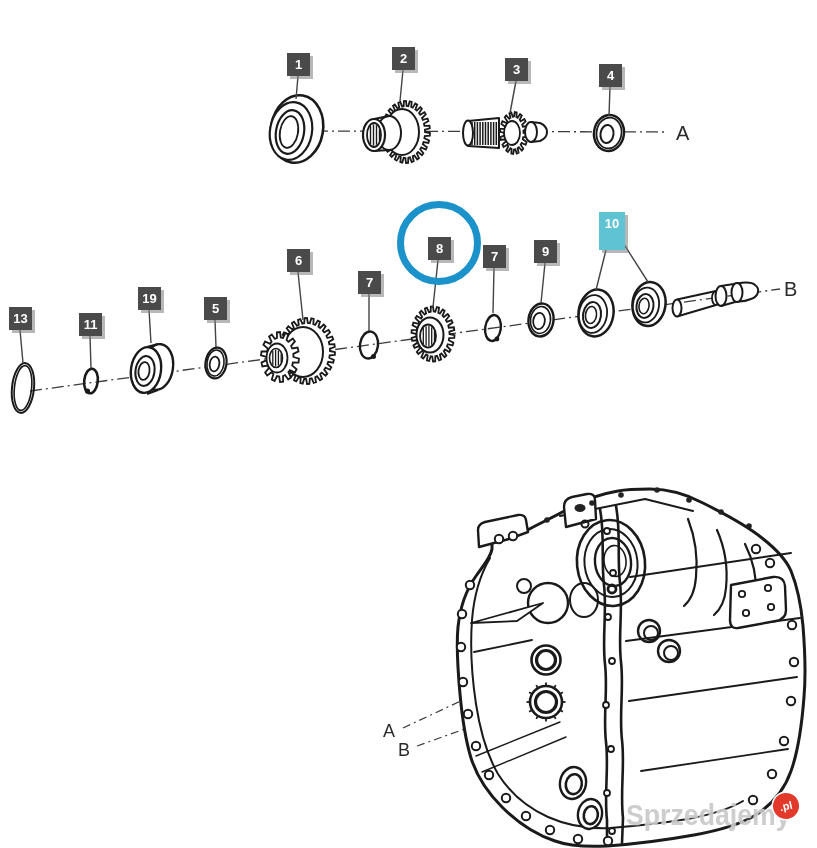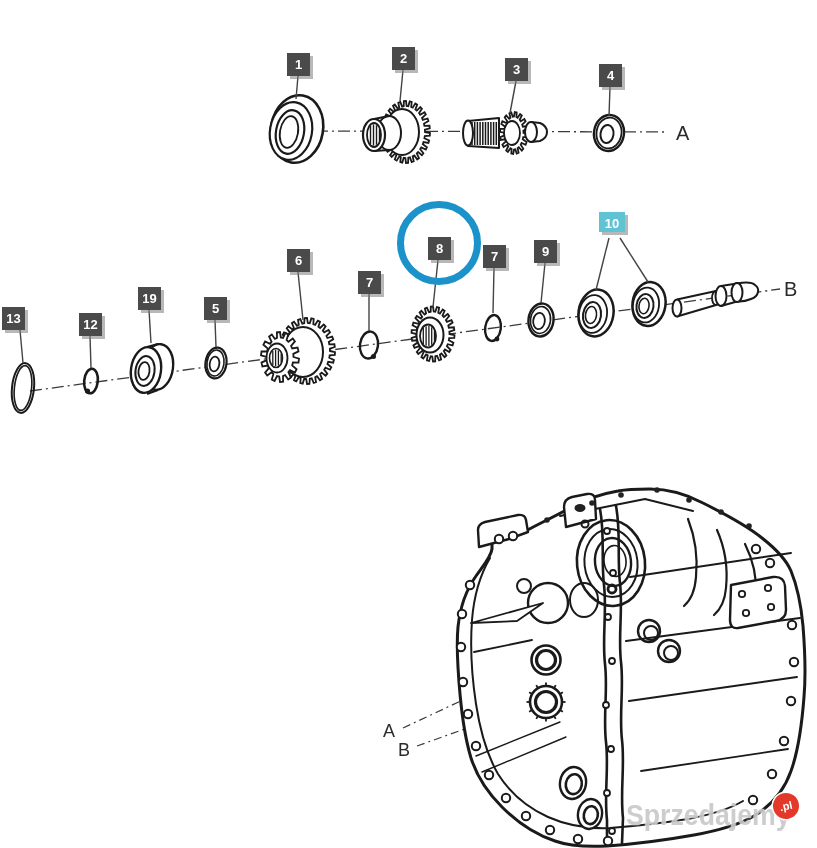--- a/index.html
+++ b/index.html
@@ -13,21 +13,21 @@
   .case-letter{font-size:18px;fill:#2b2b2b;}
   .case-fill{fill:#fff;stroke:#1a1a1a;stroke-width:3;stroke-linejoin:round;stroke-linecap:round;}
   .case-line{fill:none;stroke:#1a1a1a;stroke-width:2.2;stroke-linejoin:round;stroke-linecap:round;}
   .cw2{stroke-width:2;}
   .cw26{stroke-width:2.6;}
   .cw16{stroke-width:1.6;}
   .cw14{stroke-width:1.4;}
   .callout{position:absolute;width:23px;height:23px;background:var(--callout-bg,#4a4a4a);
            color:var(--callout-text,#fff);font-weight:bold;font-size:13px;line-height:23px;
            text-align:center;box-shadow:3px 3px 0 rgba(125,125,125,.55);}
-  .callout.hl{width:26px;height:20px;line-height:24px;background:var(--callout-hl-bg,#5fc3d4);}
+  .callout.hl{width:26px;height:38px;line-height:24px;background:var(--callout-hl-bg,#5fc3d4);}
   .highlight-ring{position:absolute;left:397px;top:201px;width:70px;height:70px;border-radius:50%;
                   border:7px solid var(--highlight-ring,#1b92c9);}
   .watermark{position:absolute;left:626px;top:797px;width:190px;height:50px;}
   .wm-text{position:absolute;left:0;top:2px;font-weight:bold;font-size:29px;
            color:var(--wm-text,#c9c9c9);opacity:.92;transform:scaleX(.92);transform-origin:left top;
            text-shadow:0 0 2px #fff,0 0 1px #fff;letter-spacing:0;}
   .wm-badge{position:absolute;left:147px;top:-4px;width:26px;height:26px;border-radius:50%;
             background:var(--wm-badge,#e2392b);color:var(--wm-badge-text,#fff);font-weight:bold;
             font-size:11px;line-height:26px;text-align:center;transform:rotate(-12deg);
             box-shadow:0 0 0 1.5px #fff;}
@@ -257,22 +257,22 @@
       <text class="axis-letter" x="784" y="296">B</text>
       <text class="case-letter" x="383" y="737">A</text>
       <text class="case-letter" x="398" y="756">B</text>
     </g>
   </svg>
 
   <div class="callout" style="left:287px;top:53px">1</div>
   <div class="callout" style="left:392px;top:47px">2</div>
   <div class="callout" style="left:505px;top:58px">3</div>
   <div class="callout" style="left:599px;top:64px">4</div>
-  <div class="callout" style="left:2px;top:307px">13</div>
-  <div class="callout" style="left:79px;top:313px">12</div>
+  <div class="callout" style="left:9px;top:307px">13</div>
+  <div class="callout" style="left:79px;top:313px">11</div>
   <div class="callout" style="left:138px;top:287px">19</div>
   <div class="callout" style="left:204px;top:297px">5</div>
   <div class="callout" style="left:287px;top:249px">6</div>
   <div class="callout" style="left:358px;top:271px">7</div>
   <div class="callout" style="left:428px;top:237px">8</div>
   <div class="callout" style="left:483px;top:245px">7</div>
   <div class="callout" style="left:534px;top:240px">9</div>
   <div class="callout hl" style="left:599px;top:212px">10</div>
 
   <div class="highlight-ring"></div>

